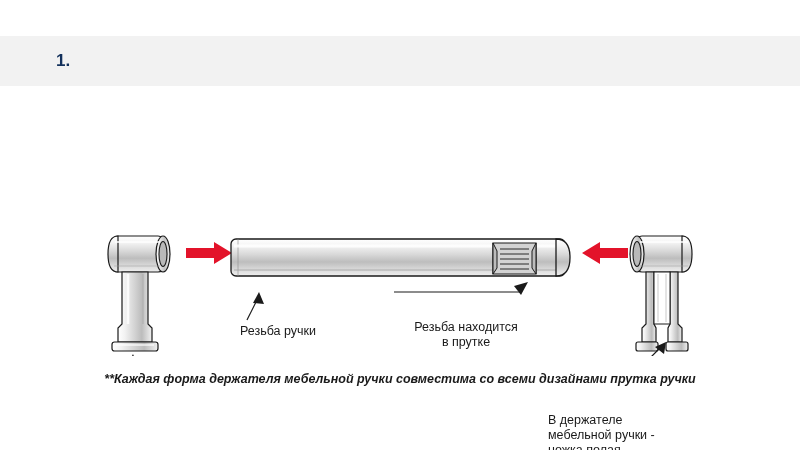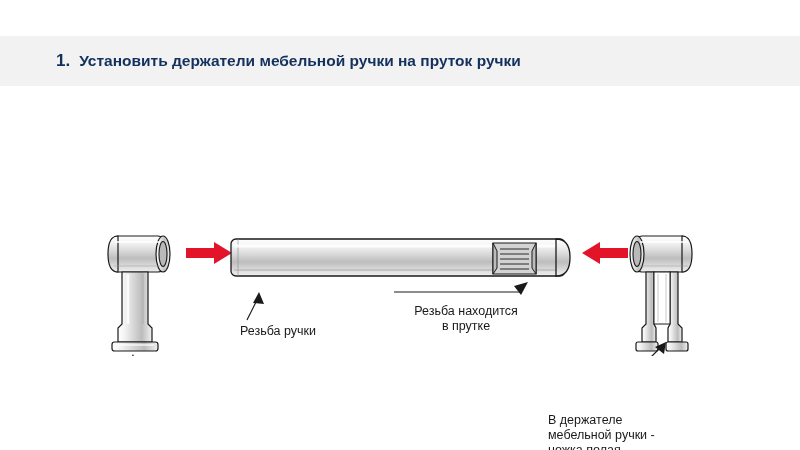--- a/index.html
+++ b/index.html
@@ -77,21 +77,21 @@
   #label-bracket-holder {
     left: 122px;
     top: 284px;
   }
   #label-rod {
     left: 240px;
     top: 228px;
   }
   #label-thread {
     left: 390px;
-    top: 208px;
+    top: 224px;
     width: 152px;
   }
   #label-hollow {
     left: 548px;
     top: 277px;
     width: 148px;
     margin-top: 40px;
   }
 
   
@@ -108,21 +108,20 @@
   }
 </style>
 </head>
 <body>
 
 <div id="page">
 
   <div class="header-band"></div>
   <div class="header-inner">
     <span class="step-number">1.</span>
-    <span class="step-title">Установить держатели мебельной ручки на пруток ручки</span>
   </div>
 
   <div class="diagram">
     <svg width="800" height="260" viewBox="0 0 800 260" xmlns="http://www.w3.org/2000/svg">
       <defs>
         <linearGradient id="gMetalH" x1="0" y1="0" x2="0" y2="1">
           <stop offset="0%" stop-color="#ffffff"></stop>
           <stop offset="18%" stop-color="#f4f4f4"></stop>
           <stop offset="42%" stop-color="#d8d8d8"></stop>
           <stop offset="62%" stop-color="#bdbdbd"></stop>
@@ -246,14 +245,15 @@
     </svg>
 
     <div class="lbl lbl-left" id="label-rod">Резьба ручки</div>
     <div class="lbl lbl-center" id="label-thread">Резьба находится
 в прутке</div>
     <div class="lbl lbl-left" id="label-hollow">В держателе
 мебельной ручки -
 ножка полая</div>
   </div>
 
+  <div class="footnote">**Каждая форма держателя мебельной ручки совместима со всеми дизайнами прутка ручки</div>
 
 </div>
 
 </body></html>

